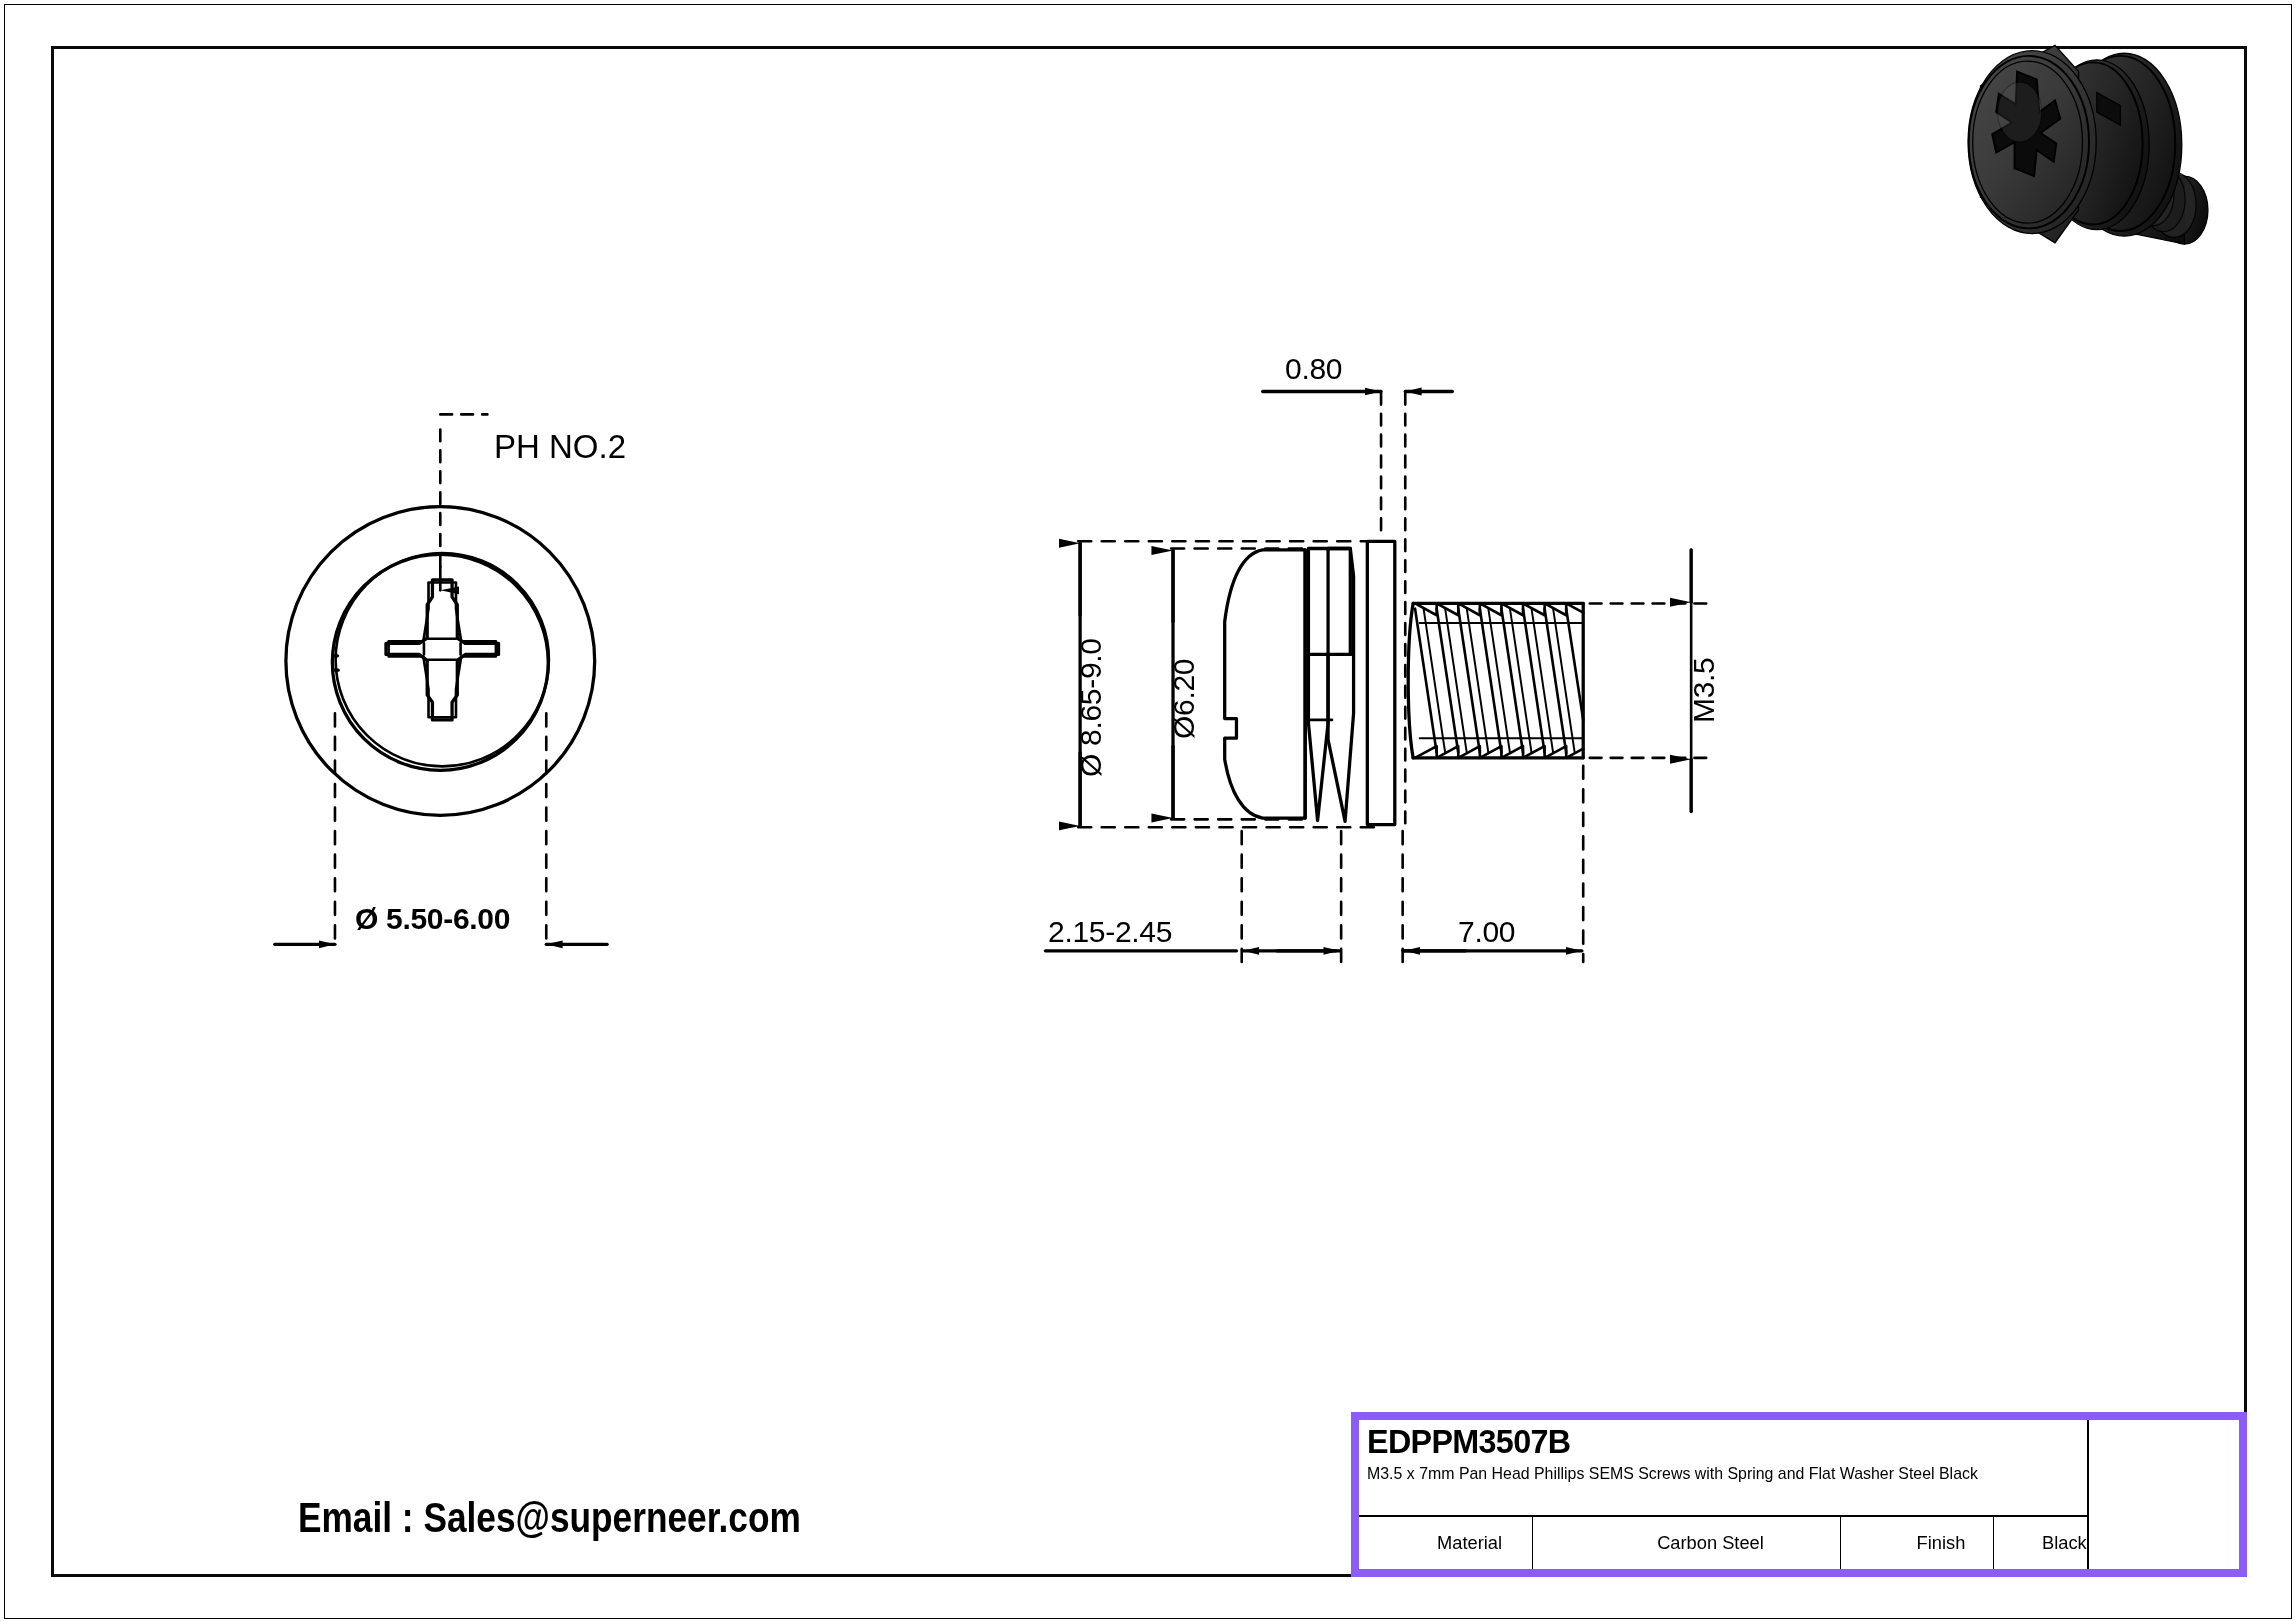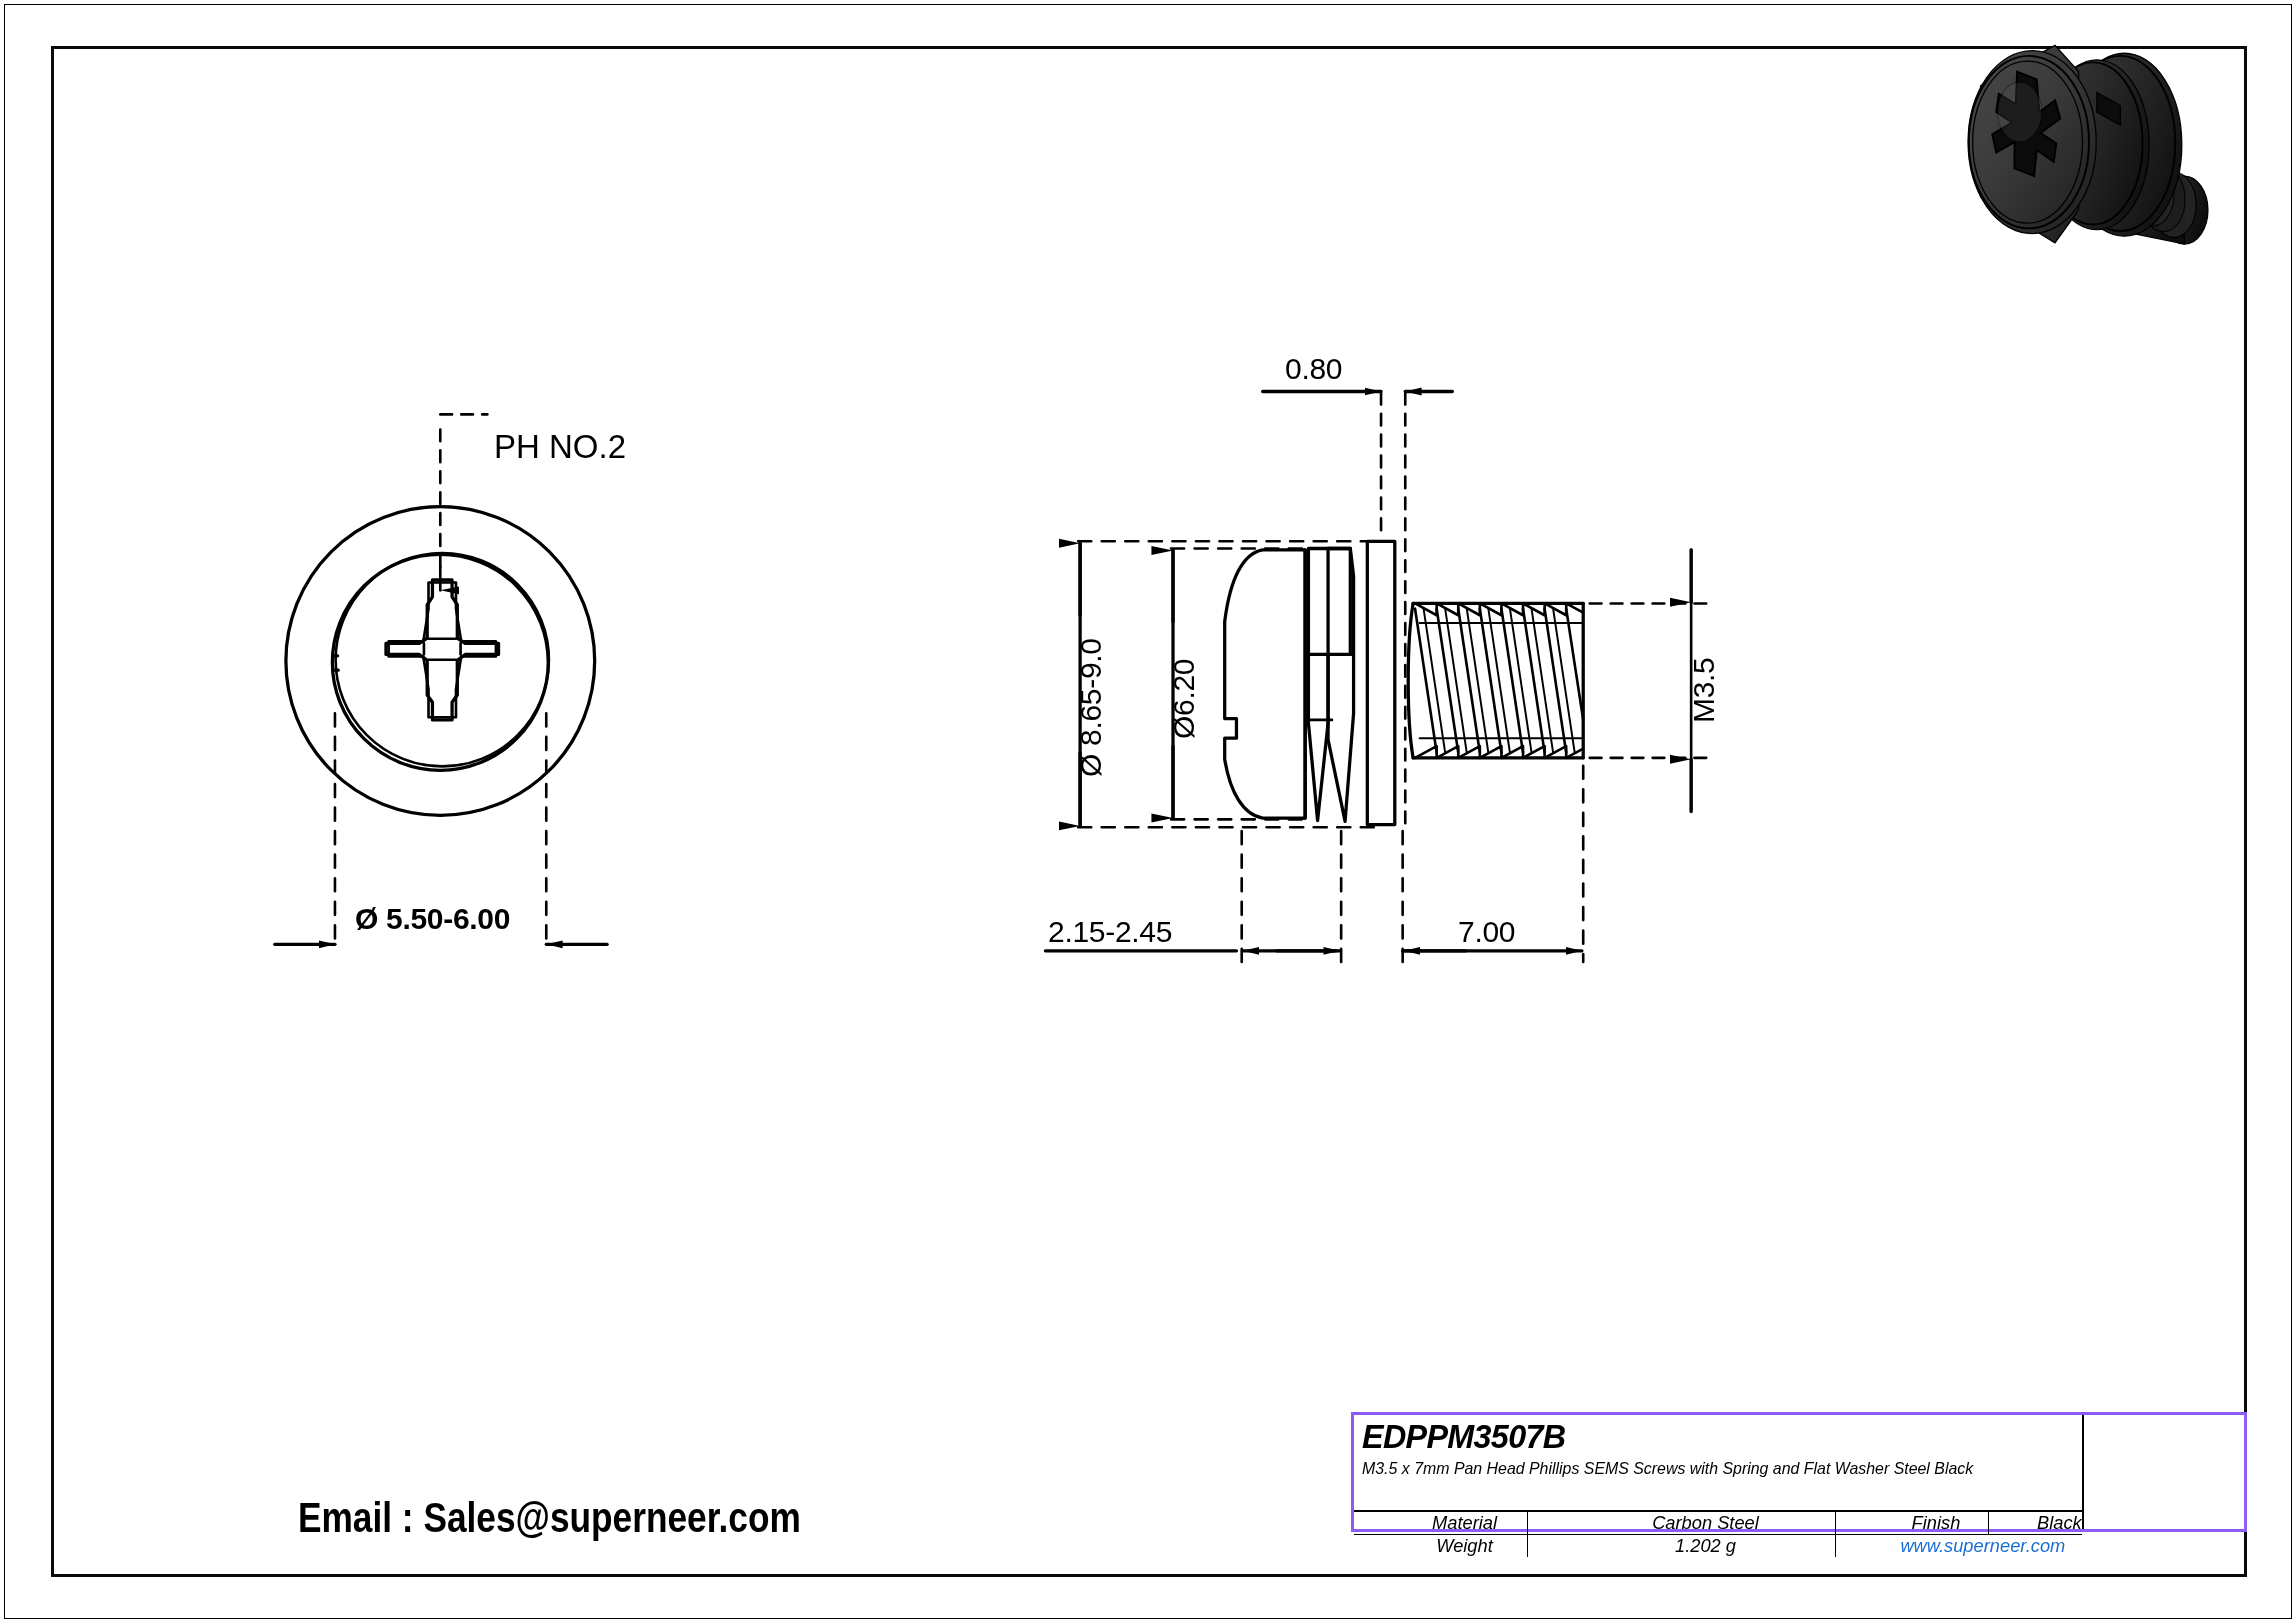--- a/index.html
+++ b/index.html
@@ -72,25 +72,24 @@
     transform: scaleX(0.82);
     transform-origin: left center;
   }
 
   
   #title-block {
     position: absolute;
     left: 1351px;
     top: 1412px;
     width: 896px;
-    height: 120px;
-    display: flex;
-    border: 3px solid #8b5cf6;
+    height: 165px;
+    display: flex;
+    border: 8px solid #8b5cf6;
     background: #fff;
-    font-style: italic;
   }
   #tb-left {
     flex: 0 0 686px;
     display: flex;
     flex-direction: column;
     border-right: 2px solid #000;
   }
   #tb-head {
     flex: 0 0 97px;
     padding: 3.9px 0 0 7.9px;
@@ -411,23 +410,18 @@
         <div id="tb-desc">M3.5 x 7mm Pan Head Phillips SEMS Screws with Spring and Flat Washer Steel Black</div>
       </div>
 
       <div class="tb-row">
         <div class="tb-cell c-label">Material</div>
         <div class="tb-cell c-value1">Carbon Steel</div>
         <div class="tb-cell c-label2">Finish</div>
         <div class="tb-cell c-value2">Black</div>
       </div>
 
-      <div class="tb-row">
-        <div class="tb-cell c-label">Weight</div>
-        <div class="tb-cell c-value1">1.202 g</div>
-        <div class="tb-cell c-web">www.superneer.com</div>
-      </div>
     </div>
 
   </div>
 
 </div>
 
 
 </body></html>

